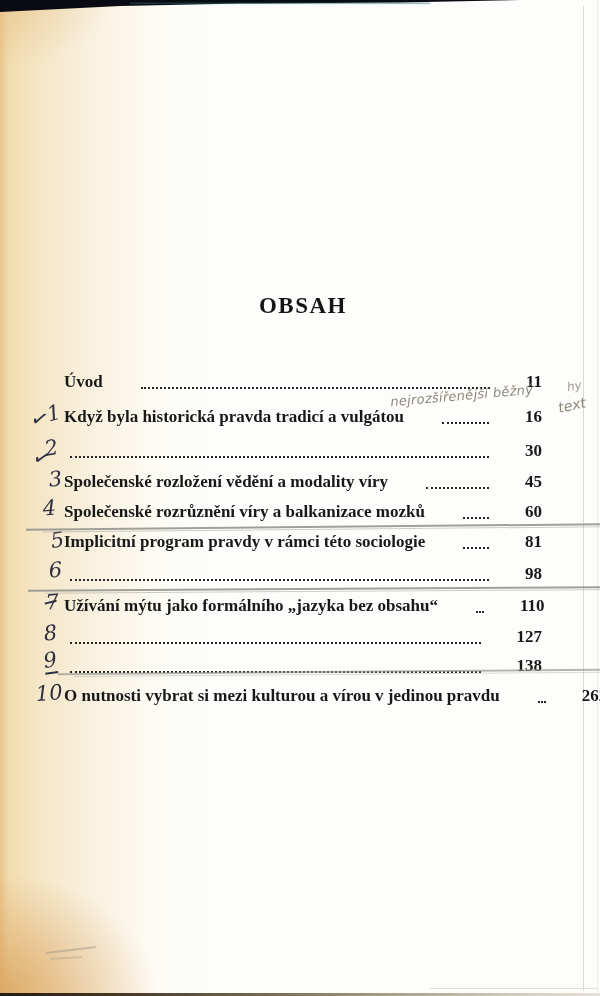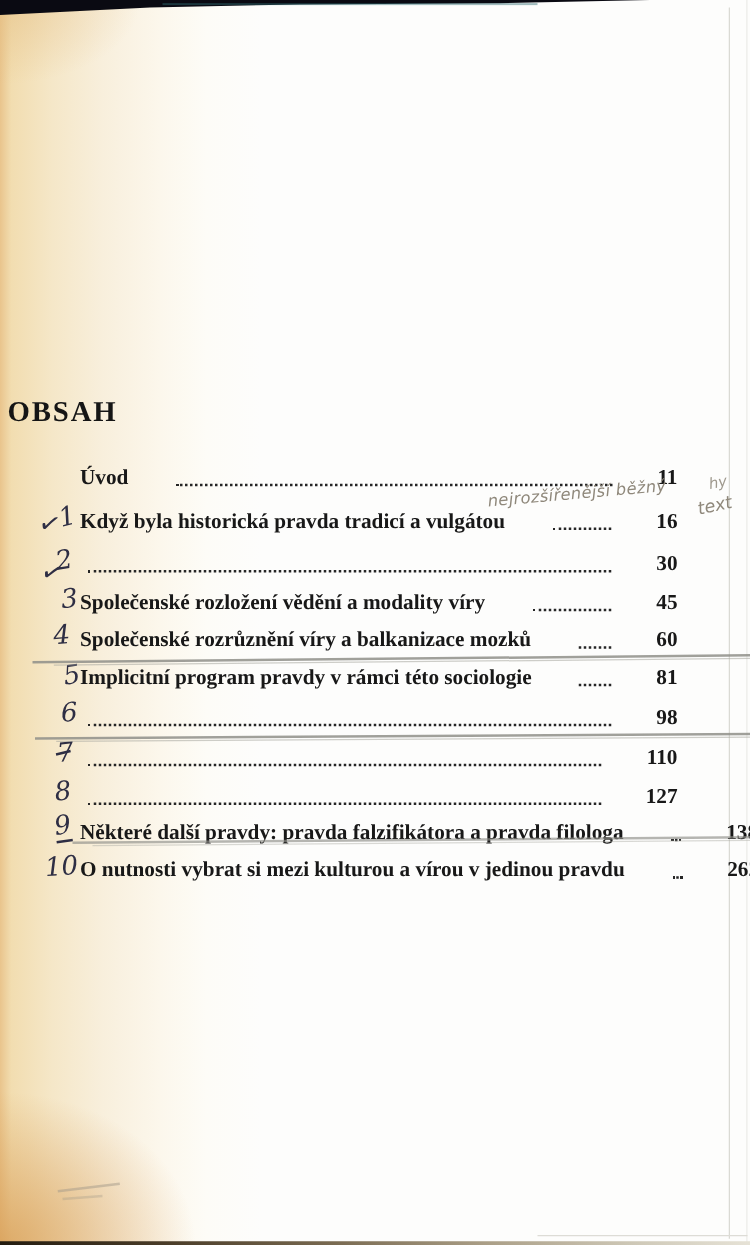--- a/index.html
+++ b/index.html
@@ -18,21 +18,21 @@
   }
   
   .top-edge{position:absolute;top:0;left:0;}
   .right-edge-line{position:absolute;top:6px;bottom:5px;left:583px;width:1px;background:#dadad4;}
   .right-edge-line2{position:absolute;top:0;bottom:0;left:597px;width:1px;background:#ececе8;background:#ecece8;}
   .bottom-edge{position:absolute;bottom:0;left:0;width:600px;height:3px;
     background:linear-gradient(90deg,#241c10,#4a3c28 22%,#7a6b52 45%,#ab9f87 65%,#cfc9b8 85%,#e6e2d6);}
   .bottom-faint-line{position:absolute;top:988px;left:430px;width:168px;height:1px;background:#dddcd6;}
   
   .page-title{
-    position:absolute;top:317px;left:0;width:600px;text-align:left;
+    position:absolute;top:293px;left:0;width:600px;text-align:center;
     font-size:23px;font-weight:700;letter-spacing:1.5px;color:#151515;margin:0;
     padding-left:6px;box-sizing:border-box;
   }
   #toc{position:absolute;top:0;left:0;width:600px;height:996px;}
   .row{
     position:absolute;left:64px;width:478px;height:22px;
     display:flex;align-items:flex-end;
     font-size:17px;font-weight:700;color:#181818;white-space:nowrap;gap:32px;
   }
   .row .label{flex:0 0 auto;}
@@ -141,37 +141,37 @@
       <span class="hnum" style="transform: rotate(-4deg) translateY(-3px);">6</span>
     </span>
     <span class="dots"></span>
     <span class="pnum">98</span>
   </div>
       <div class="row" style="top: 594px;">
     <span class="hand" style="left: -18px;">
       
       <span class="hnum crossed" style="transform: rotate(-6deg) translateY(-3px);">7</span>
     </span>
+    <span class="label">Užívání mýtu jako formálního „jazyka bez obsahu“</span>
     <span class="dots"></span>
     <span class="pnum">110</span>
   </div>
       <div class="row" style="top: 625px;">
     <span class="hand" style="left: -20px;">
       
       <span class="hnum" style="transform: rotate(-6deg) translateY(-3px);">8</span>
     </span>
     <span class="dots"></span>
     <span class="pnum">127</span>
   </div>
       <div class="row" style="top: 654px;">
     <span class="hand" style="left: -20px;">
       
       <span class="hnum u" style="transform: rotate(-8deg) translateY(-2px);">9</span>
     </span>
-    <span class="label">Některé další pravdy: pravda falzifikátora a pravda filologa</span>
     <span class="dots"></span>
     <span class="pnum">138</span>
   </div>
       <div class="row" style="top: 684px;">
     <span class="hand" style="left: -28px;">
       
       <span class="hnum" style="transform: rotate(-4deg) translateY(-2px);">10</span>
     </span>
     <span class="label">O nutnosti vybrat si mezi kulturou a vírou v jedinou pravdu</span>
     <span class="dots"></span>

